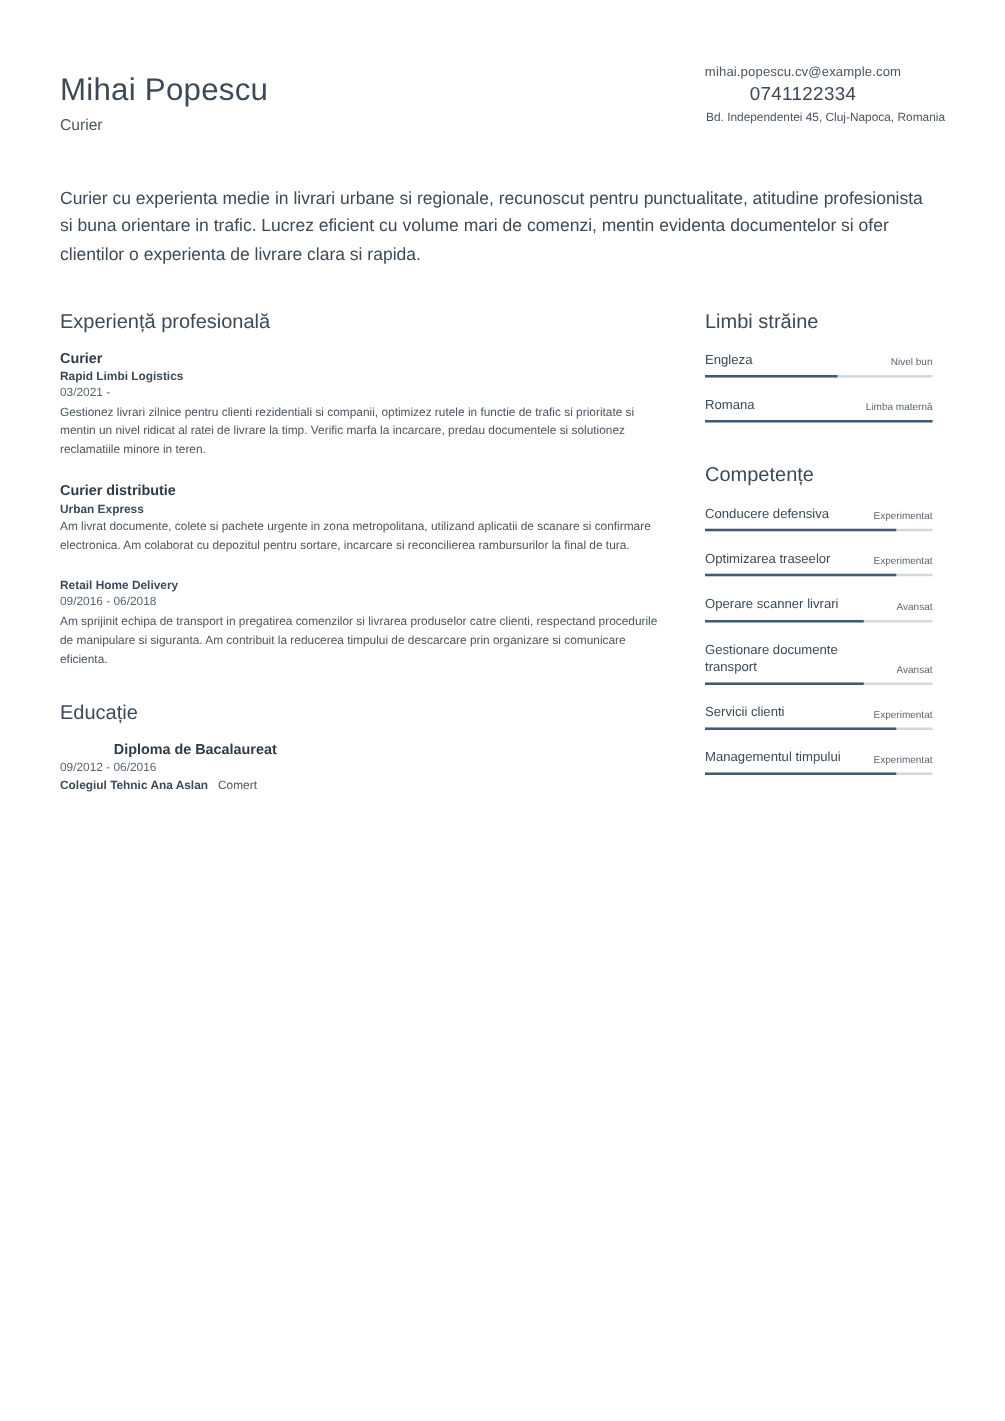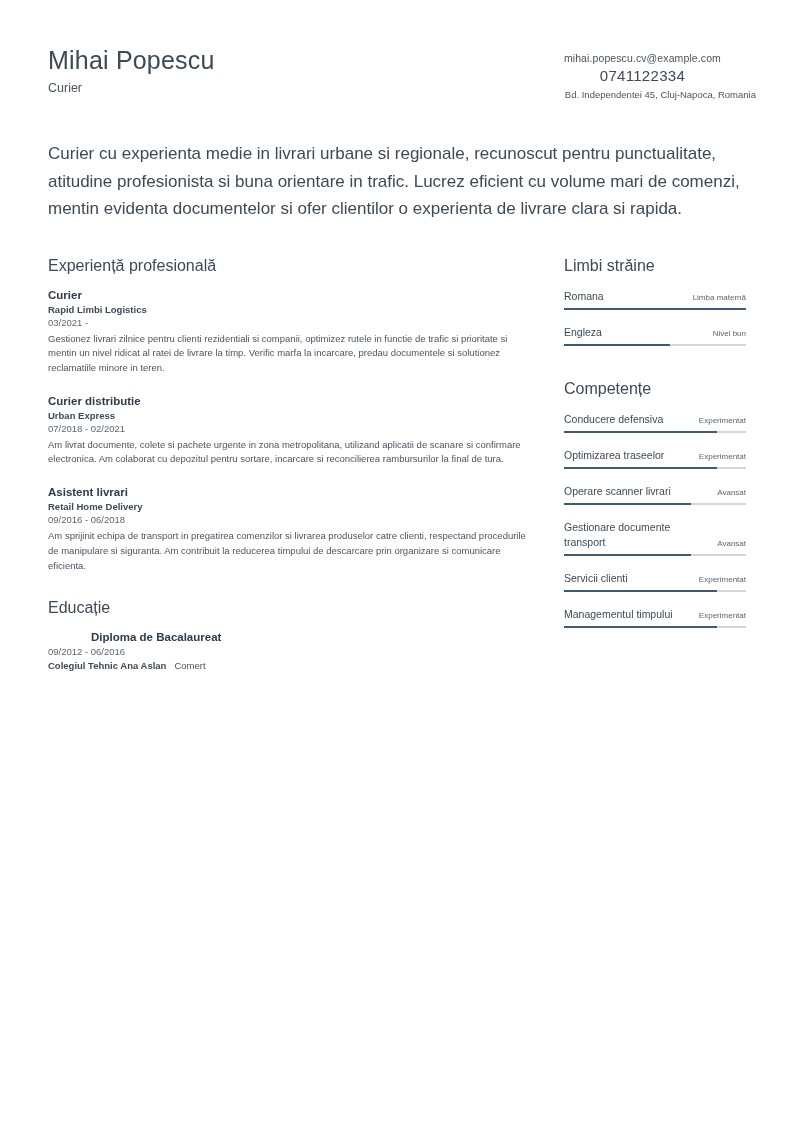--- a/index.html
+++ b/index.html
@@ -23,21 +23,21 @@
     display: flex;
     justify-content: space-between;
     align-items: flex-start;
   }
   .name {
     font-size: 25px;
     font-weight: 400;
     color: #3c4a57;
     letter-spacing: 0.2px;
     line-height: 1.15;
-    margin: 0 0 6px 0;
+    margin: 12px 0 6px 0;
   }
   .job-title {
     font-size: 12.5px;
     color: #4a5561;
     font-weight: 400;
   }
   .contact {
     text-align: center;
     padding-top: 6px;
   }
@@ -55,21 +55,21 @@
   .contact .address {
     font-size: 9.5px;
     color: #4a5561;
     margin-top: 5px;
     padding-left: 36px;
   }
 
   
   .summary {
     margin-top: 40px;
-    font-size: 17px;
+    font-size: 14px;
     line-height: 1.62;
     color: #3c4a57;
     max-width: 700px;
   }
 
   
   .columns {
     display: flex;
     margin-top: 34px;
     gap: 34px;
@@ -198,26 +198,24 @@
         <div class="entry">
           <div class="entry-title">Curier</div>
           <div class="entry-org">Rapid Limbi Logistics</div>
           <div class="entry-date">03/2021 -</div>
           <div class="entry-desc">Gestionez livrari zilnice pentru clienti rezidentiali si companii, optimizez rutele in functie de trafic si prioritate si mentin un nivel ridicat al ratei de livrare la timp. Verific marfa la incarcare, predau documentele si solutionez reclamatiile minore in teren.</div>
         </div>
 
         <div class="entry">
           <div class="entry-title">Curier distributie</div>
           <div class="entry-org">Urban Express</div>
-          <div class="entry-date">07/2018 - 02/2021</div>
           <div class="entry-desc">Am livrat documente, colete si pachete urgente in zona metropolitana, utilizand aplicatii de scanare si confirmare electronica. Am colaborat cu depozitul pentru sortare, incarcare si reconcilierea rambursurilor la final de tura.</div>
         </div>
 
         <div class="entry">
-          <div class="entry-title">Asistent livrari</div>
           <div class="entry-org">Retail Home Delivery</div>
           <div class="entry-date">09/2016 - 06/2018</div>
           <div class="entry-desc">Am sprijinit echipa de transport in pregatirea comenzilor si livrarea produselor catre clienti, respectand procedurile de manipulare si siguranta. Am contribuit la reducerea timpului de descarcare prin organizare si comunicare eficienta.</div>
         </div>
       </div>
 
       <div class="section" style="margin-top:26px;">
         <h2 class="section-title">Educație</h2>
         <div class="entry">
           <div class="edu-title">Diploma de Bacalaureat</div>
@@ -230,35 +228,35 @@
 
     </div>
 
     <div class="col-right">
 
       <div class="section">
         <h2 class="section-title">Limbi străine</h2>
 
         <div class="bar-item">
           <div class="bar-row">
+            <span class="bar-label">Engleza</span>
+            <span class="bar-level">Nivel bun</span>
+          </div>
+          <div class="bar-track">
+            <div class="bar-fill" style="width:58%"></div>
+          </div>
+        </div>
+
+        <div class="bar-item">
+          <div class="bar-row">
             <span class="bar-label">Romana</span>
             <span class="bar-level">Limba maternă</span>
           </div>
           <div class="bar-track">
             <div class="bar-fill" style="width:100%"></div>
-          </div>
-        </div>
-
-        <div class="bar-item">
-          <div class="bar-row">
-            <span class="bar-label">Engleza</span>
-            <span class="bar-level">Nivel bun</span>
-          </div>
-          <div class="bar-track">
-            <div class="bar-fill" style="width:58%"></div>
           </div>
         </div>
       </div>
 
       <div class="section" style="margin-top:34px;">
         <h2 class="section-title">Competențe</h2>
 
         <div class="bar-item">
           <div class="bar-row">
             <span class="bar-label">Conducere defensiva</span>

